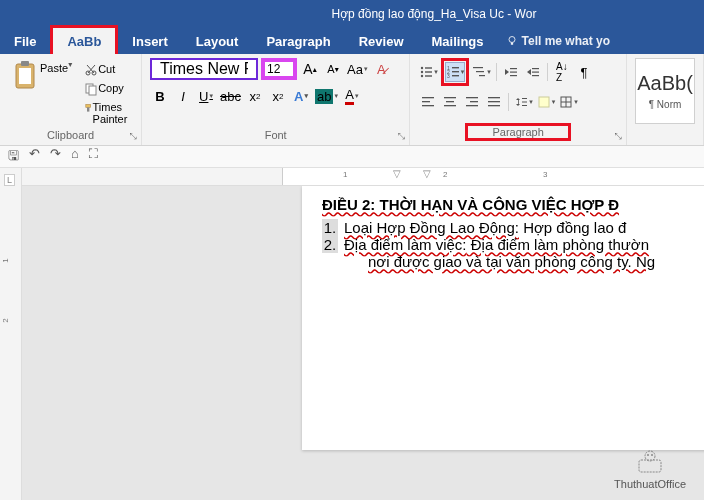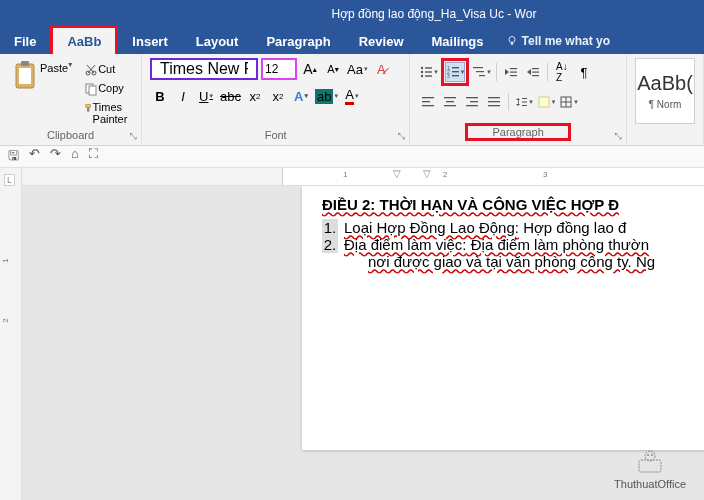--- a/index.html
+++ b/index.html
@@ -25,21 +25,21 @@
 .paste-icon { width: 28px; height: 30px; }
 .paste-label { font-size: 11px; margin-top: 2px; }
 .paste-arrow { font-size: 8px; color: #555; }
 .clipboard-right { display: flex; flex-direction: column; gap: 3px; font-size: 11px; padding-top: 4px; }
 .clip-item { display: flex; align-items: flex-start; gap: 0; cursor: pointer; padding: 1px 2px; }
 .small-icon { width: 14px; height: 14px; }
 
 .font-group .group-content { flex-direction: column; gap: 6px; }
 .font-row { display: flex; align-items: center; gap: 3px; }
 .font-select { width: 108px; height: 22px; font-size: 16px; border: 2px solid #6d28d9; background: #fff; padding: 0 8px; }
-.size-select { width: 36px; height: 22px; font-size: 12px; border: 2px solid #d946ef; background: #fff; padding: 0 2px; }
+.size-select { width: 36px; height: 22px; font-size: 12px; border: 4px solid #d946ef; background: #fff; padding: 0 2px; }
 .ribbon-btn { min-width: 20px; height: 20px; display: flex; align-items: center; justify-content: center; cursor: pointer; font-size: 13px; border: 1px solid transparent; }
 .ribbon-btn.dd::after { content: "▾"; font-size: 7px; color: #555; margin-left: 1px; }
 .sep { width: 1px; height: 18px; background: #d0d0d0; margin: 0 2px; }
 
 .para-group .group-content { flex-direction: column; gap: 6px; }
 .para-row { display: flex; align-items: center; gap: 2px; }
 .numbering-highlight { border: 3px solid #e81123; padding: 1px; display: flex; align-items: center; }
 
 .dialog-launcher { position: absolute; right: 2px; bottom: 3px; width: 12px; height: 12px; font-size: 9px; color: #666; cursor: pointer; display: flex; align-items: center; justify-content: center; }
 

